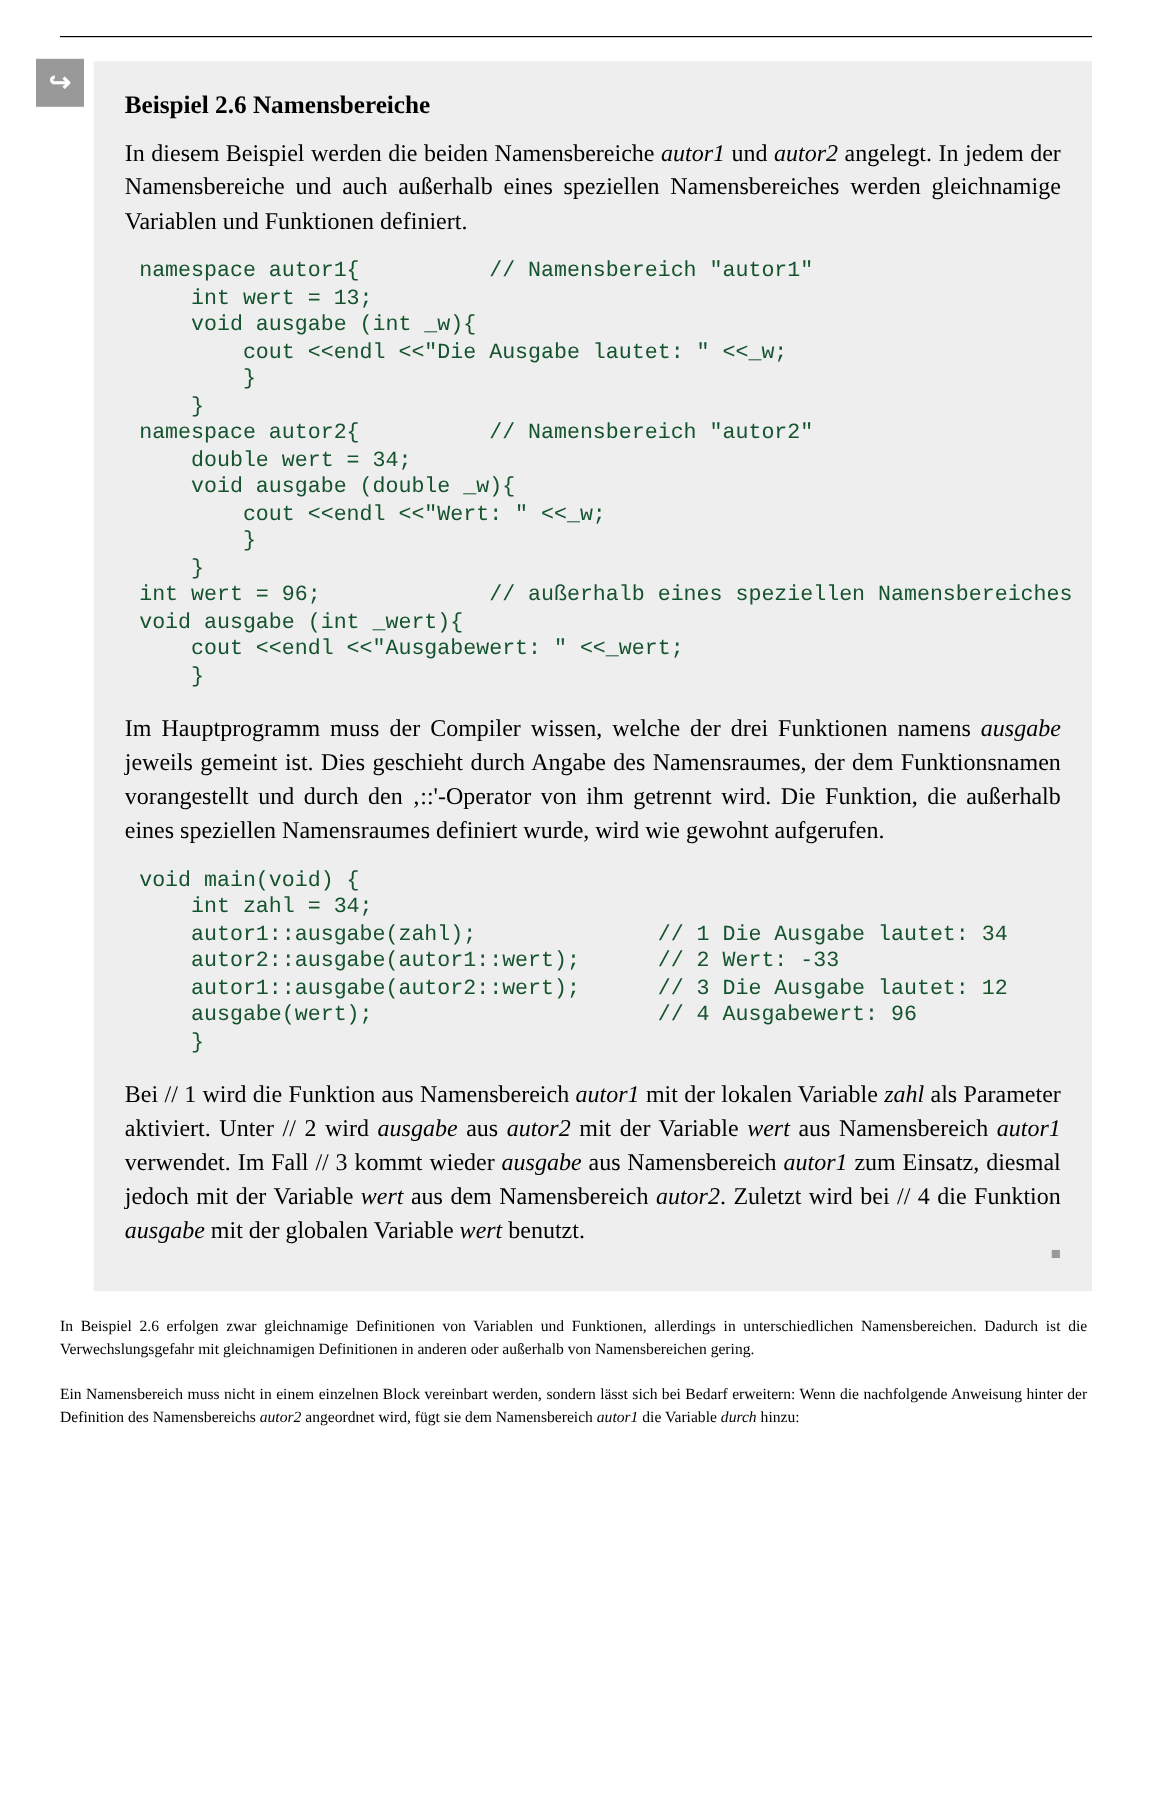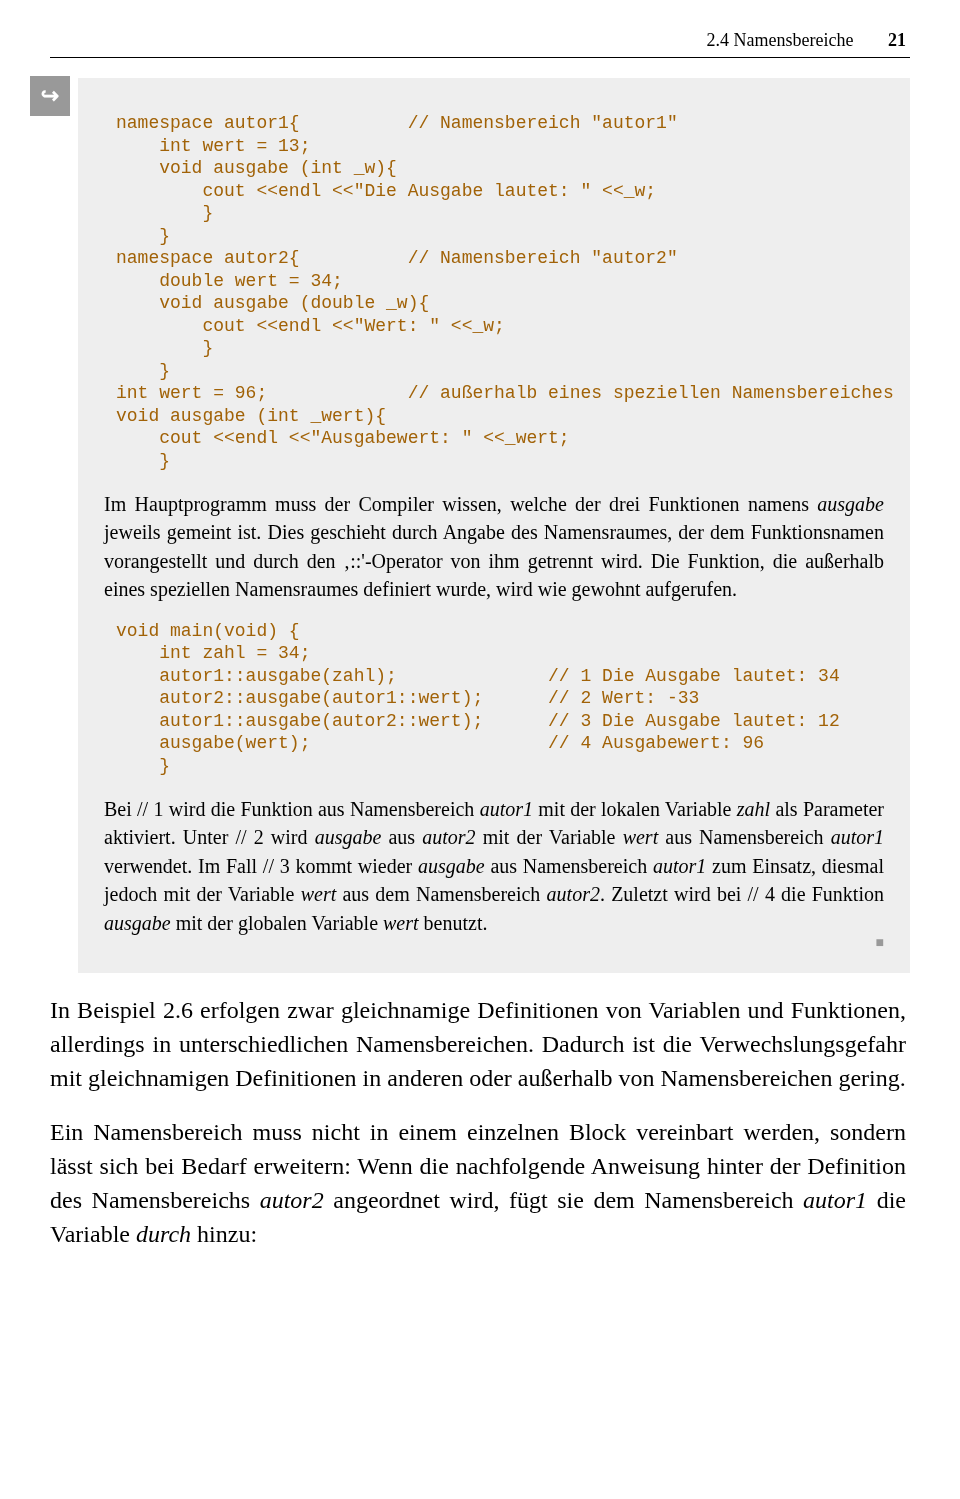--- a/index.html
+++ b/index.html
@@ -53,58 +53,56 @@
     font-size: 21px;
     margin-bottom: 14px;
   }
   .para {
     font-size: 20px;
     line-height: 1.42;
     text-align: justify;
     margin-bottom: 16px;
   }
   .para-after {
-    font-size: 24px;
+    font-size: 13px;
     line-height: 1.42;
     text-align: justify;
     margin: 20px 4px 14px 0;
   }
   .code {
     font-family: 'Courier New', Courier, monospace;
     font-size: 18px;
     line-height: 1.25;
     white-space: pre;
-    color: #a16207;
+    color: #14532d;
     margin: 10px 0 18px 12px;
   }
   .end-mark {
     text-align: right;
     color: #999;
     font-size: 14px;
     margin-top: -6px;
   }
   em.it { font-style: italic; }
 </style>
 </head>
 <body>
 
 <div class="page">
 
-  <div class="header-row">
-    <span class="sec">2.4 Namensbereiche</span>
-    <span class="pn">21</span>
-  </div>
   <hr class="hr">
 
   <div class="example-box">
     <div class="icon-box">
       <span>↪</span>
     </div>
 
+    <div class="ex-title">Beispiel 2.6 Namensbereiche</div>
 
+    <div class="para">In diesem Beispiel werden die beiden Namensbereiche <em class="it">autor1</em> und <em class="it">autor2</em> angelegt. In jedem der Namensbereiche und auch außerhalb eines speziellen Namensbereiches werden gleichnamige Variablen und Funktionen definiert.</div>
 
     <div class="code">namespace autor1{          // Namensbereich "autor1"
     int wert = 13;
     void ausgabe (int _w){
         cout &lt;&lt;endl &lt;&lt;"Die Ausgabe lautet: " &lt;&lt;_w;
         }
     }
 namespace autor2{          // Namensbereich "autor2"
     double wert = 34;
     void ausgabe (double _w){

